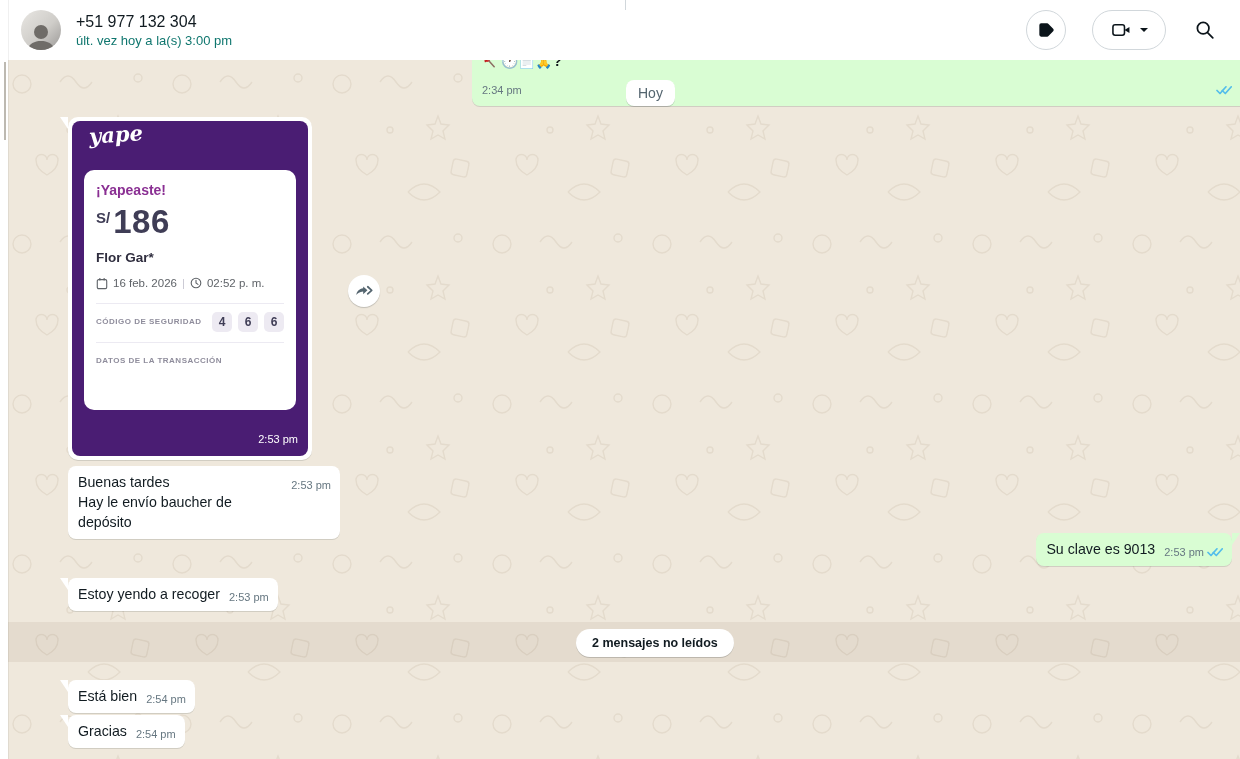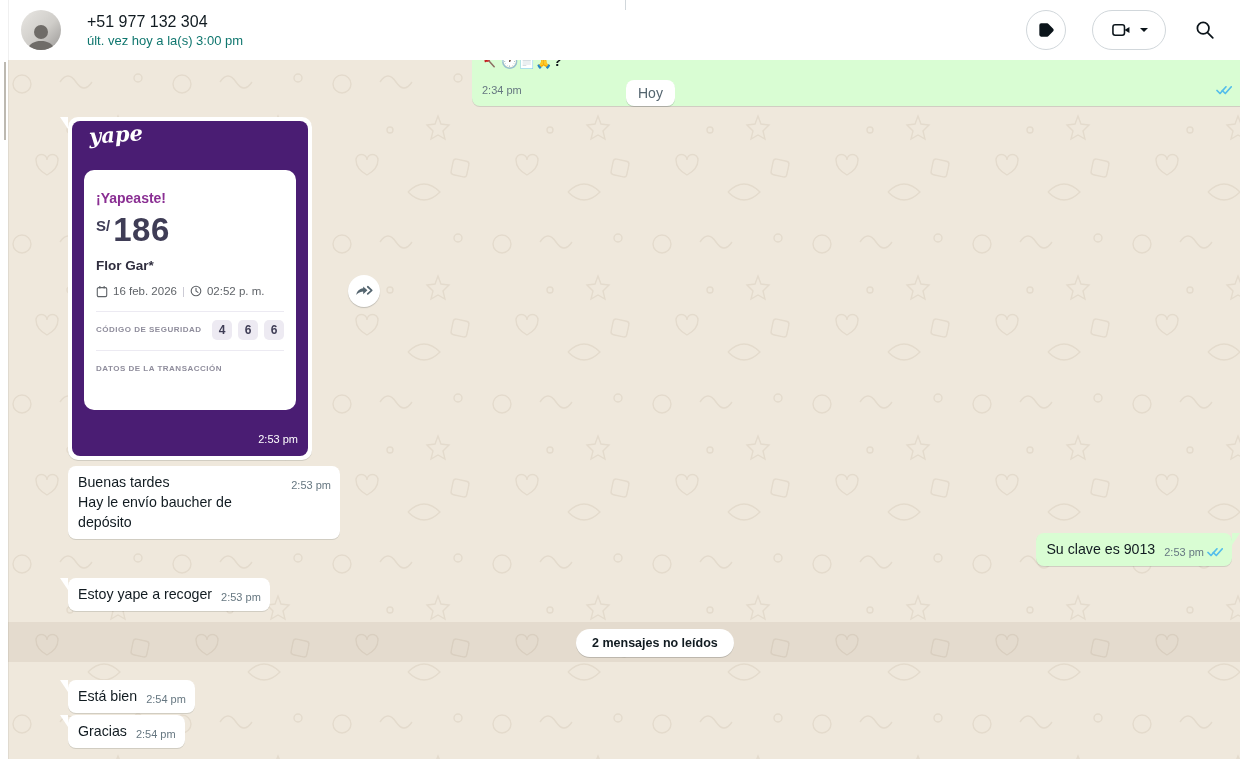--- a/index.html
+++ b/index.html
@@ -5,21 +5,21 @@
   * { margin:0; padding:0; box-sizing:border-box; }
   body { font-family:"Liberation Sans","DejaVu Sans",sans-serif; background:#ccc; }
   .screen { position:relative; width:1240px; height:759px; background:#fff; overflow:hidden; }
 
   
   .chat-header { position:absolute; top:0; left:9px; right:0; height:60px; background:#fff;
     display:flex; align-items:center; padding:0 22px 0 12px; z-index:20; }
   .avatar { width:40px; height:40px; border-radius:50%; overflow:hidden; flex:0 0 auto;
     background:linear-gradient(135deg,#e8e6e2 0%,#cfcdc9 55%,#9a9896 100%); position:relative; cursor:pointer; }
   .avatar svg { position:absolute; bottom:-2px; left:50%; transform:translateX(-50%); }
-  .hdr-text { margin-left:26px; cursor:pointer; }
+  .hdr-text { margin-left:15px; cursor:pointer; }
   .hdr-title { font-size:16px; color:#111b21; line-height:21px; }
   .hdr-sub { font-size:13px; color:#0f766e; line-height:18px; }
   .hdr-actions { margin-left:auto; display:flex; align-items:center; gap:26px; }
   .btn-circle { width:40px; height:40px; border:1px solid #d1d7db; border-radius:50%;
     display:flex; align-items:center; justify-content:center; background:#fff; cursor:pointer; }
   .btn-pill { width:74px; height:40px; border:1px solid #d1d7db; border-radius:20px;
     display:flex; align-items:center; justify-content:center; gap:7px; background:#fff; cursor:pointer; }
   .icon-btn { width:26px; height:26px; display:flex; align-items:center; justify-content:center; cursor:pointer; }
   .top-divider { position:absolute; left:625px; top:0; width:1px; height:10px; background:#d1d7db; z-index:30; }
   .panel-border { position:absolute; left:8px; top:0; bottom:0; width:1px; background:rgba(0,0,0,.06); z-index:19; }
@@ -52,21 +52,21 @@
   .date-chip { position:absolute; left:626px; top:20px; background:#fff; border-radius:8px;
     padding:5px 12px; font-size:14px; color:#54656f; box-shadow:0 1px .5px rgba(11,20,26,.18); z-index:5; }
 
   
   .yape-bubble { left:68px; top:57px; width:244px; padding:4px; background:#fff; border-radius:10px; }
   .yape-img { position:relative; width:236px; height:335px; background:#4a1d73; border-radius:8px; overflow:hidden; }
   .yape-logo { position:absolute; top:4px; left:17px; color:#fff; font-family:"DejaVu Serif",serif;
     font-style:italic; font-weight:700; font-size:21px; transform:rotate(-4deg); }
   .yape-inner { position:absolute; left:12px; right:12px; top:49px; height:240px; background:#fff;
     border-radius:10px; padding:10px 12px 6px; overflow:hidden; }
-  .y-head { color:#8a2f93; font-weight:700; font-size:14px;margin-top:8px; }
+  .y-head { color:#8a2f93; font-weight:700; font-size:14px; }
   .y-amount { margin-top:4px; display:flex; align-items:flex-start; gap:3px; }
   .y-cur { font-size:15px; font-weight:700; color:#3f3d56; margin-top:4px; }
   .y-num { font-size:33px; font-weight:700; color:#3f3d56; line-height:36px; letter-spacing:.5px; }
   .y-name { margin-top:8px; font-size:13.5px; font-weight:700; color:#2f2d3e; }
   .y-date { margin-top:5px; font-size:11.5px; color:#5f6368; display:flex; align-items:center; gap:5px; }
   .y-sep { color:#c9c7d2; }
   .y-div { height:1px; background:#eceaf2; margin:10px 0 8px; }
   .y-code-row { display:flex; justify-content:space-between; align-items:center; }
   .y-label { font-size:8px; color:#8f8d9c; letter-spacing:.5px; font-weight:700; }
   .y-digits { display:flex; gap:6px; }
@@ -248,21 +248,21 @@
             <path d="M6.3 5.5l3 3L15.3 1.8" fill="none" stroke="#53bdeb" stroke-width="1.7" stroke-linecap="round" stroke-linejoin="round"></path>
           </svg>
         </span>
       </div>
     </div>
 
     <div class="bubble in msg-going">
       <span class="tail tail-in"></span>
       <div class="b-content">
         <div class="lines">
-          <span>Estoy yape a recoger</span>
+          <span>Estoy yendo a recoger</span>
         </div>
         <span class="meta">2:53 pm</span>
       </div>
     </div>
 
     <div class="unread-pill">2 mensajes no leídos</div>
 
     <div class="bubble in msg-ok">
       <span class="tail tail-in"></span>
       <div class="b-content">

